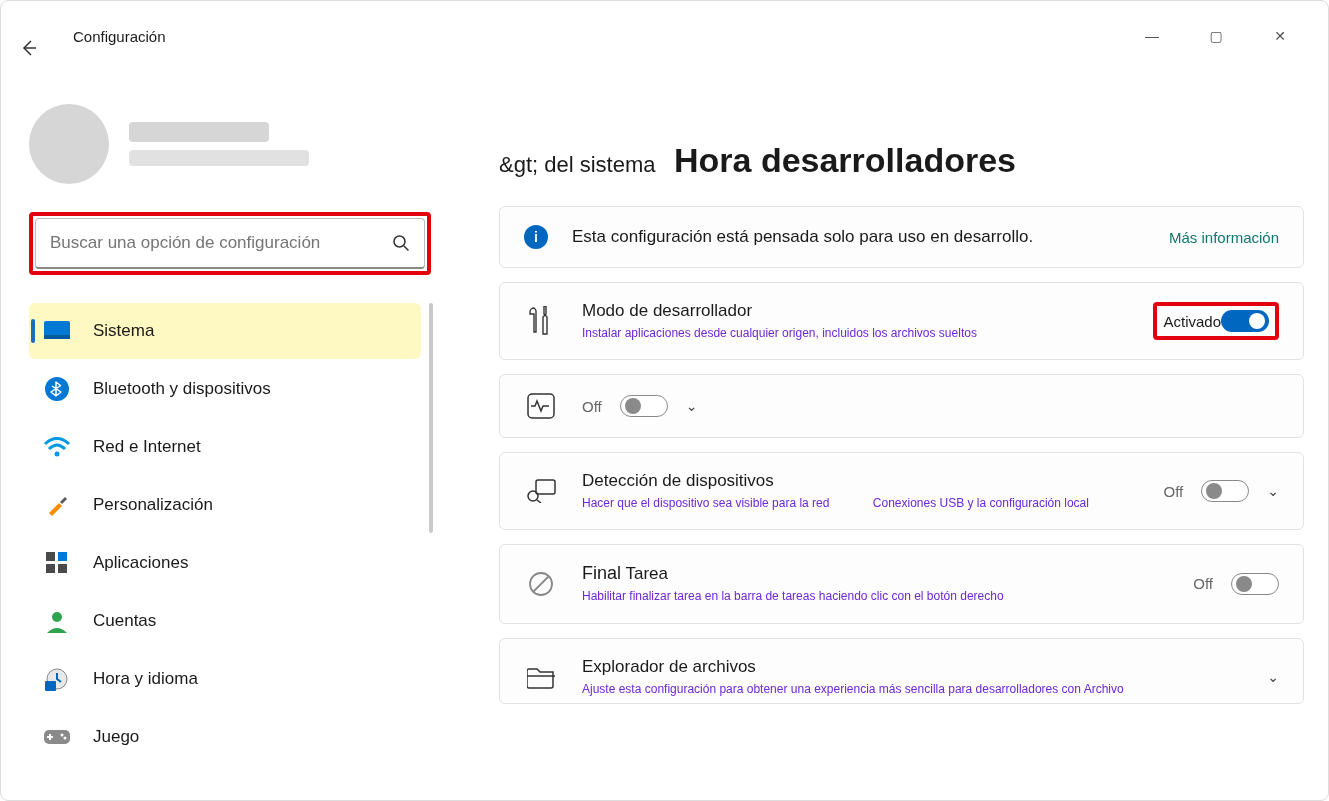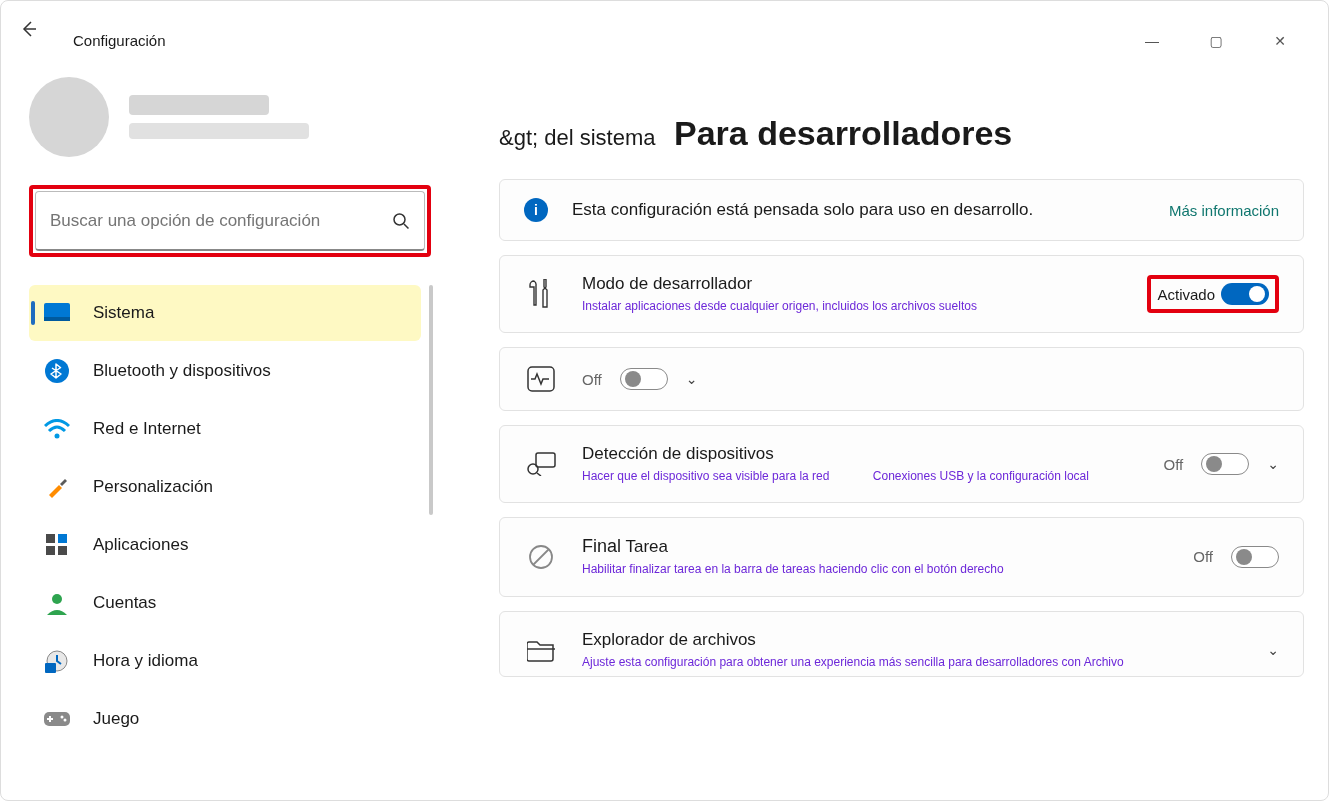--- a/index.html
+++ b/index.html
@@ -11,22 +11,23 @@
     height: 801px;
     overflow: hidden;
     position: relative;
     border: 1px solid #ddd;
     border-radius: 8px;
   }
   
   .titlebar {
     height: 48px;
     display: flex;
-    align-items: flex-end;
+    align-items: flex-start;
     padding: 0 8px;
+    margin-top: 27px;
   }
   .back-btn {
     width: 40px; height: 40px; display:flex; align-items:center; justify-content:center;
     font-size: 18px; color:#333; cursor:pointer;
   }
   .app-title { font-size: 15px; margin-left: 24px; }
   .win-controls {
     margin-left: auto; display:flex; gap: 24px; padding-right: 20px;
     color:#555; font-size: 14px;
   }
@@ -60,21 +61,21 @@
     border: 4px solid #e3000f;
     border-radius: 4px;
     padding: 2px;
     margin-bottom: 28px;
   }
   .search-box {
     background:#fff;
     border: 1px solid #bbb;
     border-bottom: 2px solid #888;
     border-radius: 4px;
-    height: 60px;
+    height: 51px;
     display:flex; align-items:center;
     padding: 12px 14px;
   }
   .search-input {
     flex:1; border:none; outline:none; font-size: 17px;
   }
   .search-icon { color:#333; }
 
   
   .nav { display:flex; flex-direction:column; gap:2px; position:relative; padding-right: 10px;}
@@ -134,21 +135,21 @@
   .toggle::after{
     content:""; position:absolute; top:3px; left:4px; width:16px;height:16px;border-radius:50%;background:#fff;
   }
   .toggle.on{ background:#0067c0;}
   .toggle.on::after{ left:auto; right:4px;}
   .toggle.outline{ background:#fff; border:1px solid #8a8a8a;}
   .toggle.outline::after{ background:#8a8a8a; top:2px;}
 
   .highlight-box {
     border:4px solid #e3000f; border-radius:4px; padding:4px 6px;
-    display:flex; align-items:center; gap:6px;
+    display:flex; align-items:center; 
   }
 
   
   svg { display:block; }
 </style>
 </head>
 <body>
 
 <div class="titlebar">
   <div class="back-btn">
@@ -275,21 +276,21 @@
             </svg>
         </span>
         <span>Juego</span>
       </div>
     </nav>
   </aside>
 
   <main class="main">
     <div>
       <span class="breadcrumb">&amp;gt; del sistema</span>
-      <span class="page-title">Para desarrolladores</span>
+      <span class="page-title">Hora desarrolladores</span>
     </div>
 
     <div class="cards">
 
       <div class="card info-card">
         <div class="info-icon">i</div>
         <div class="card-body">
           <span class="info-text">Esta configuración está pensada solo para uso en desarrollo.</span>
         </div>
         <span class="info-link">Más información</span>

